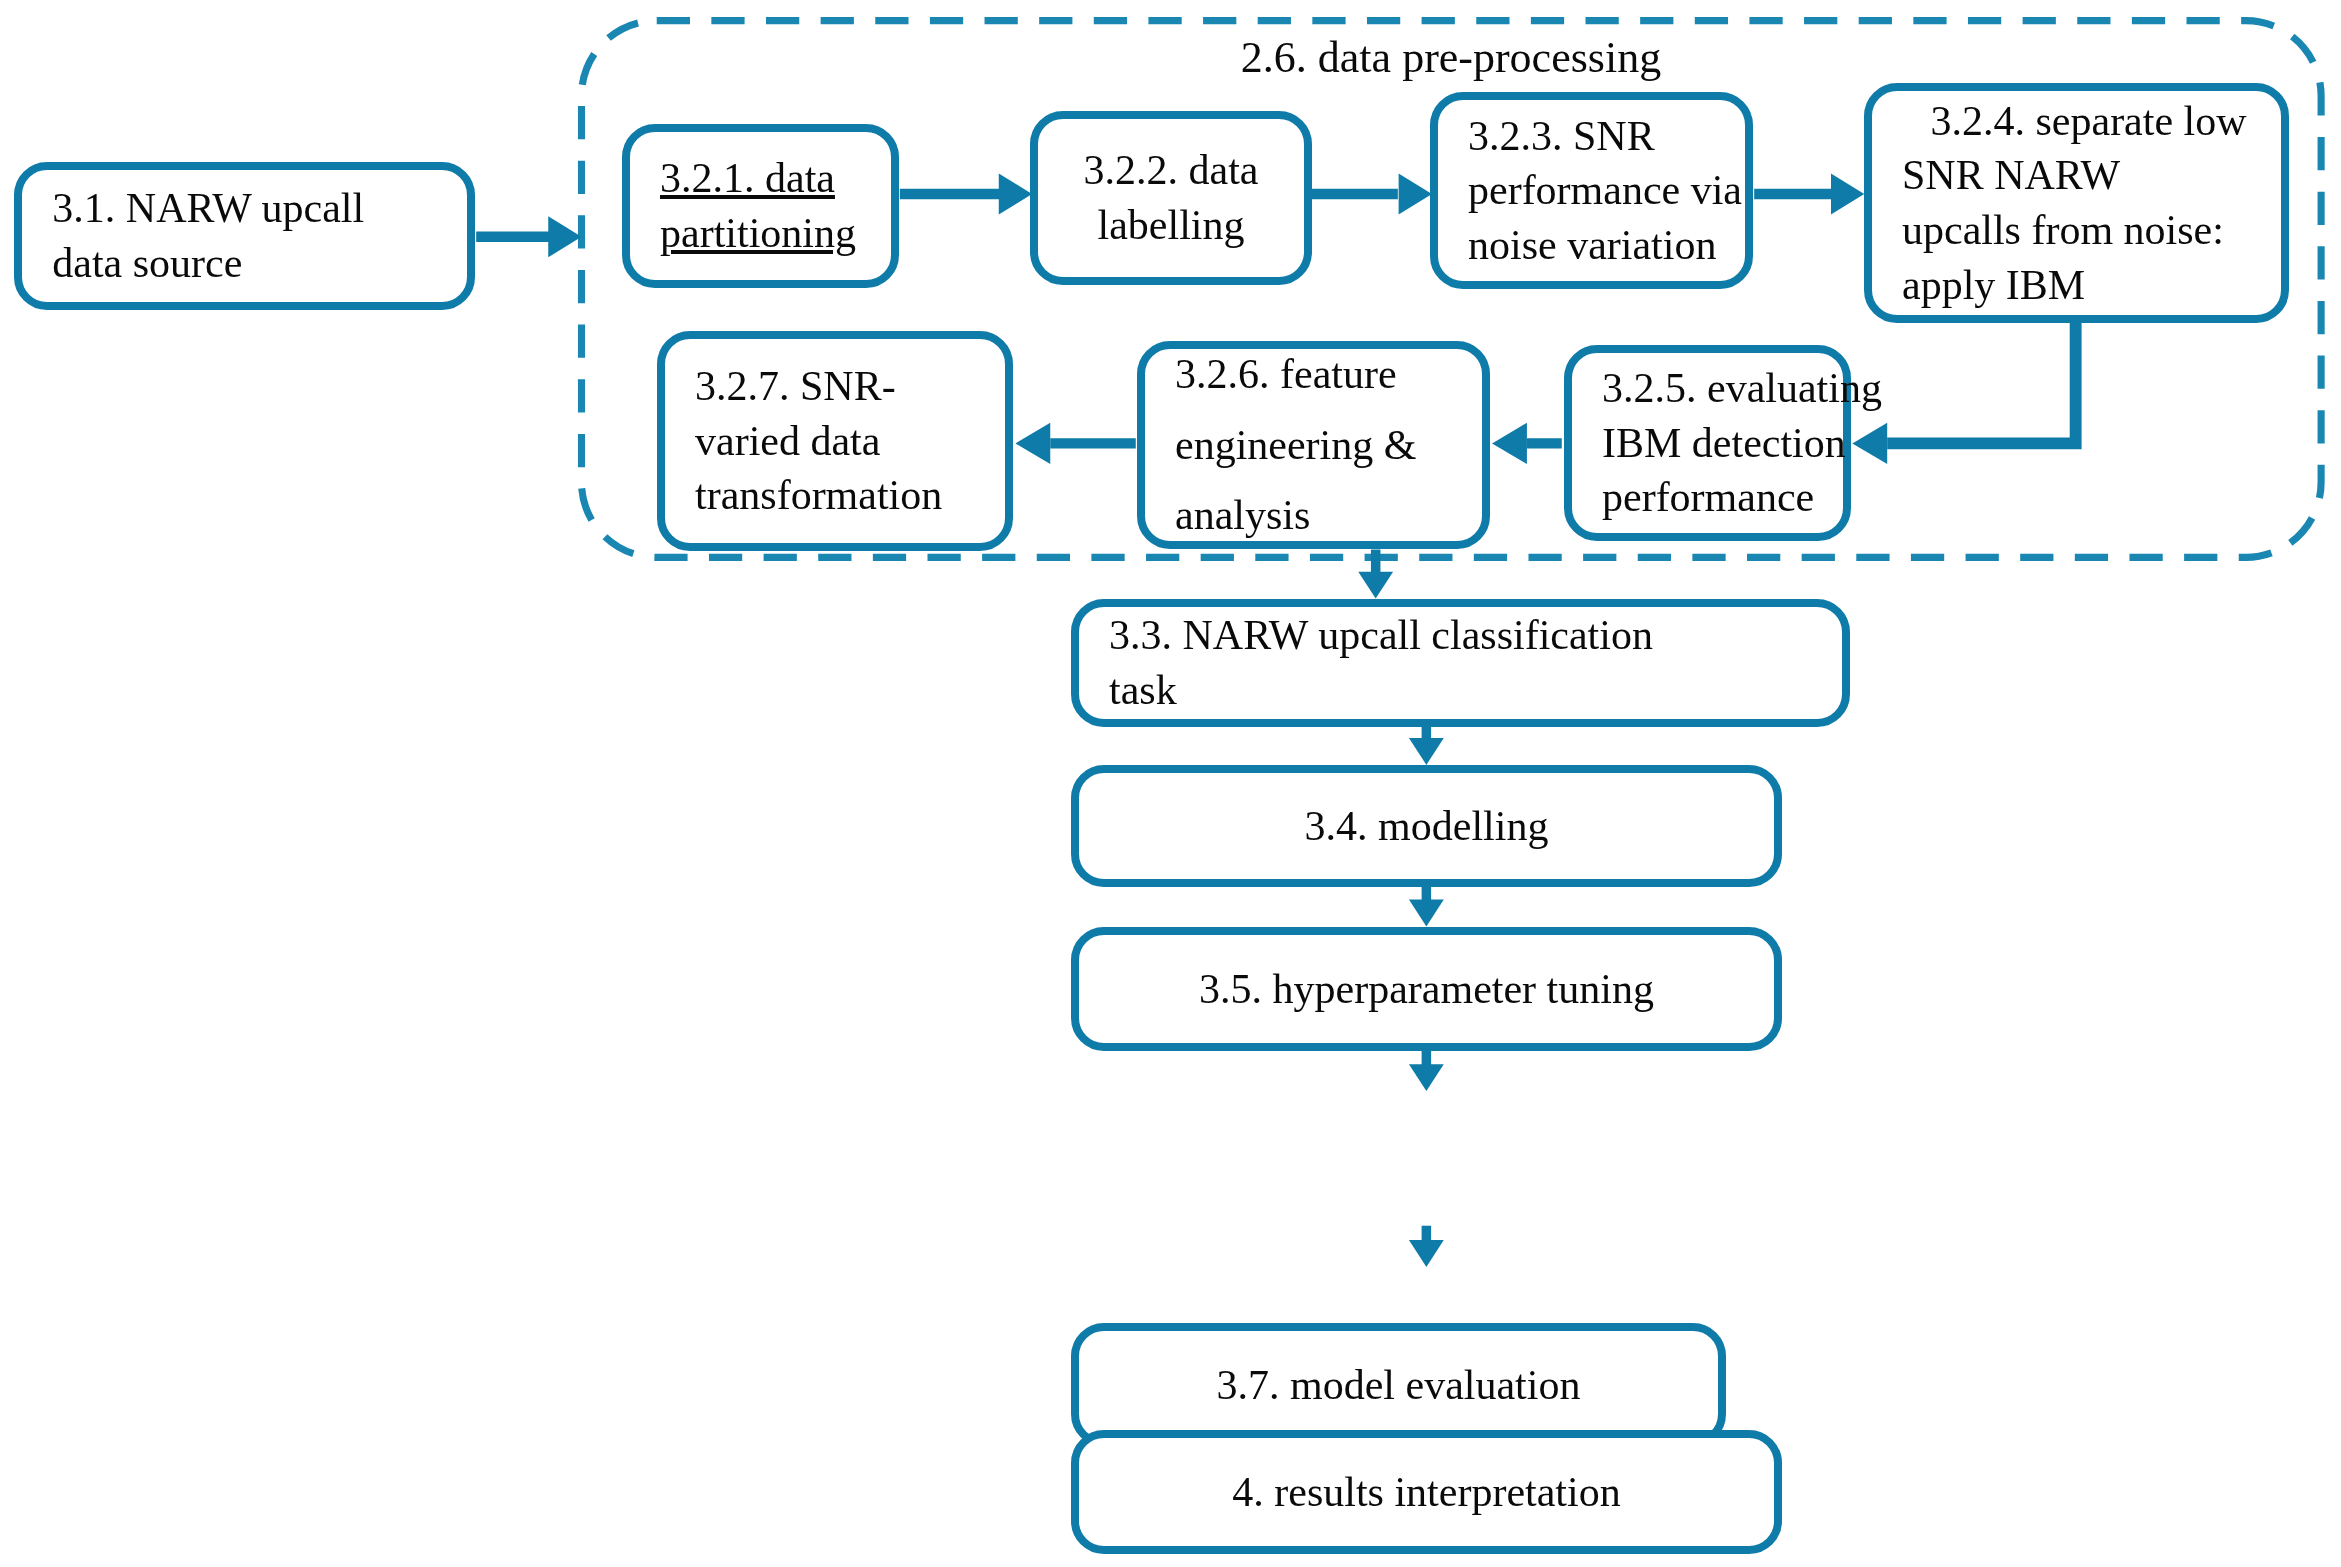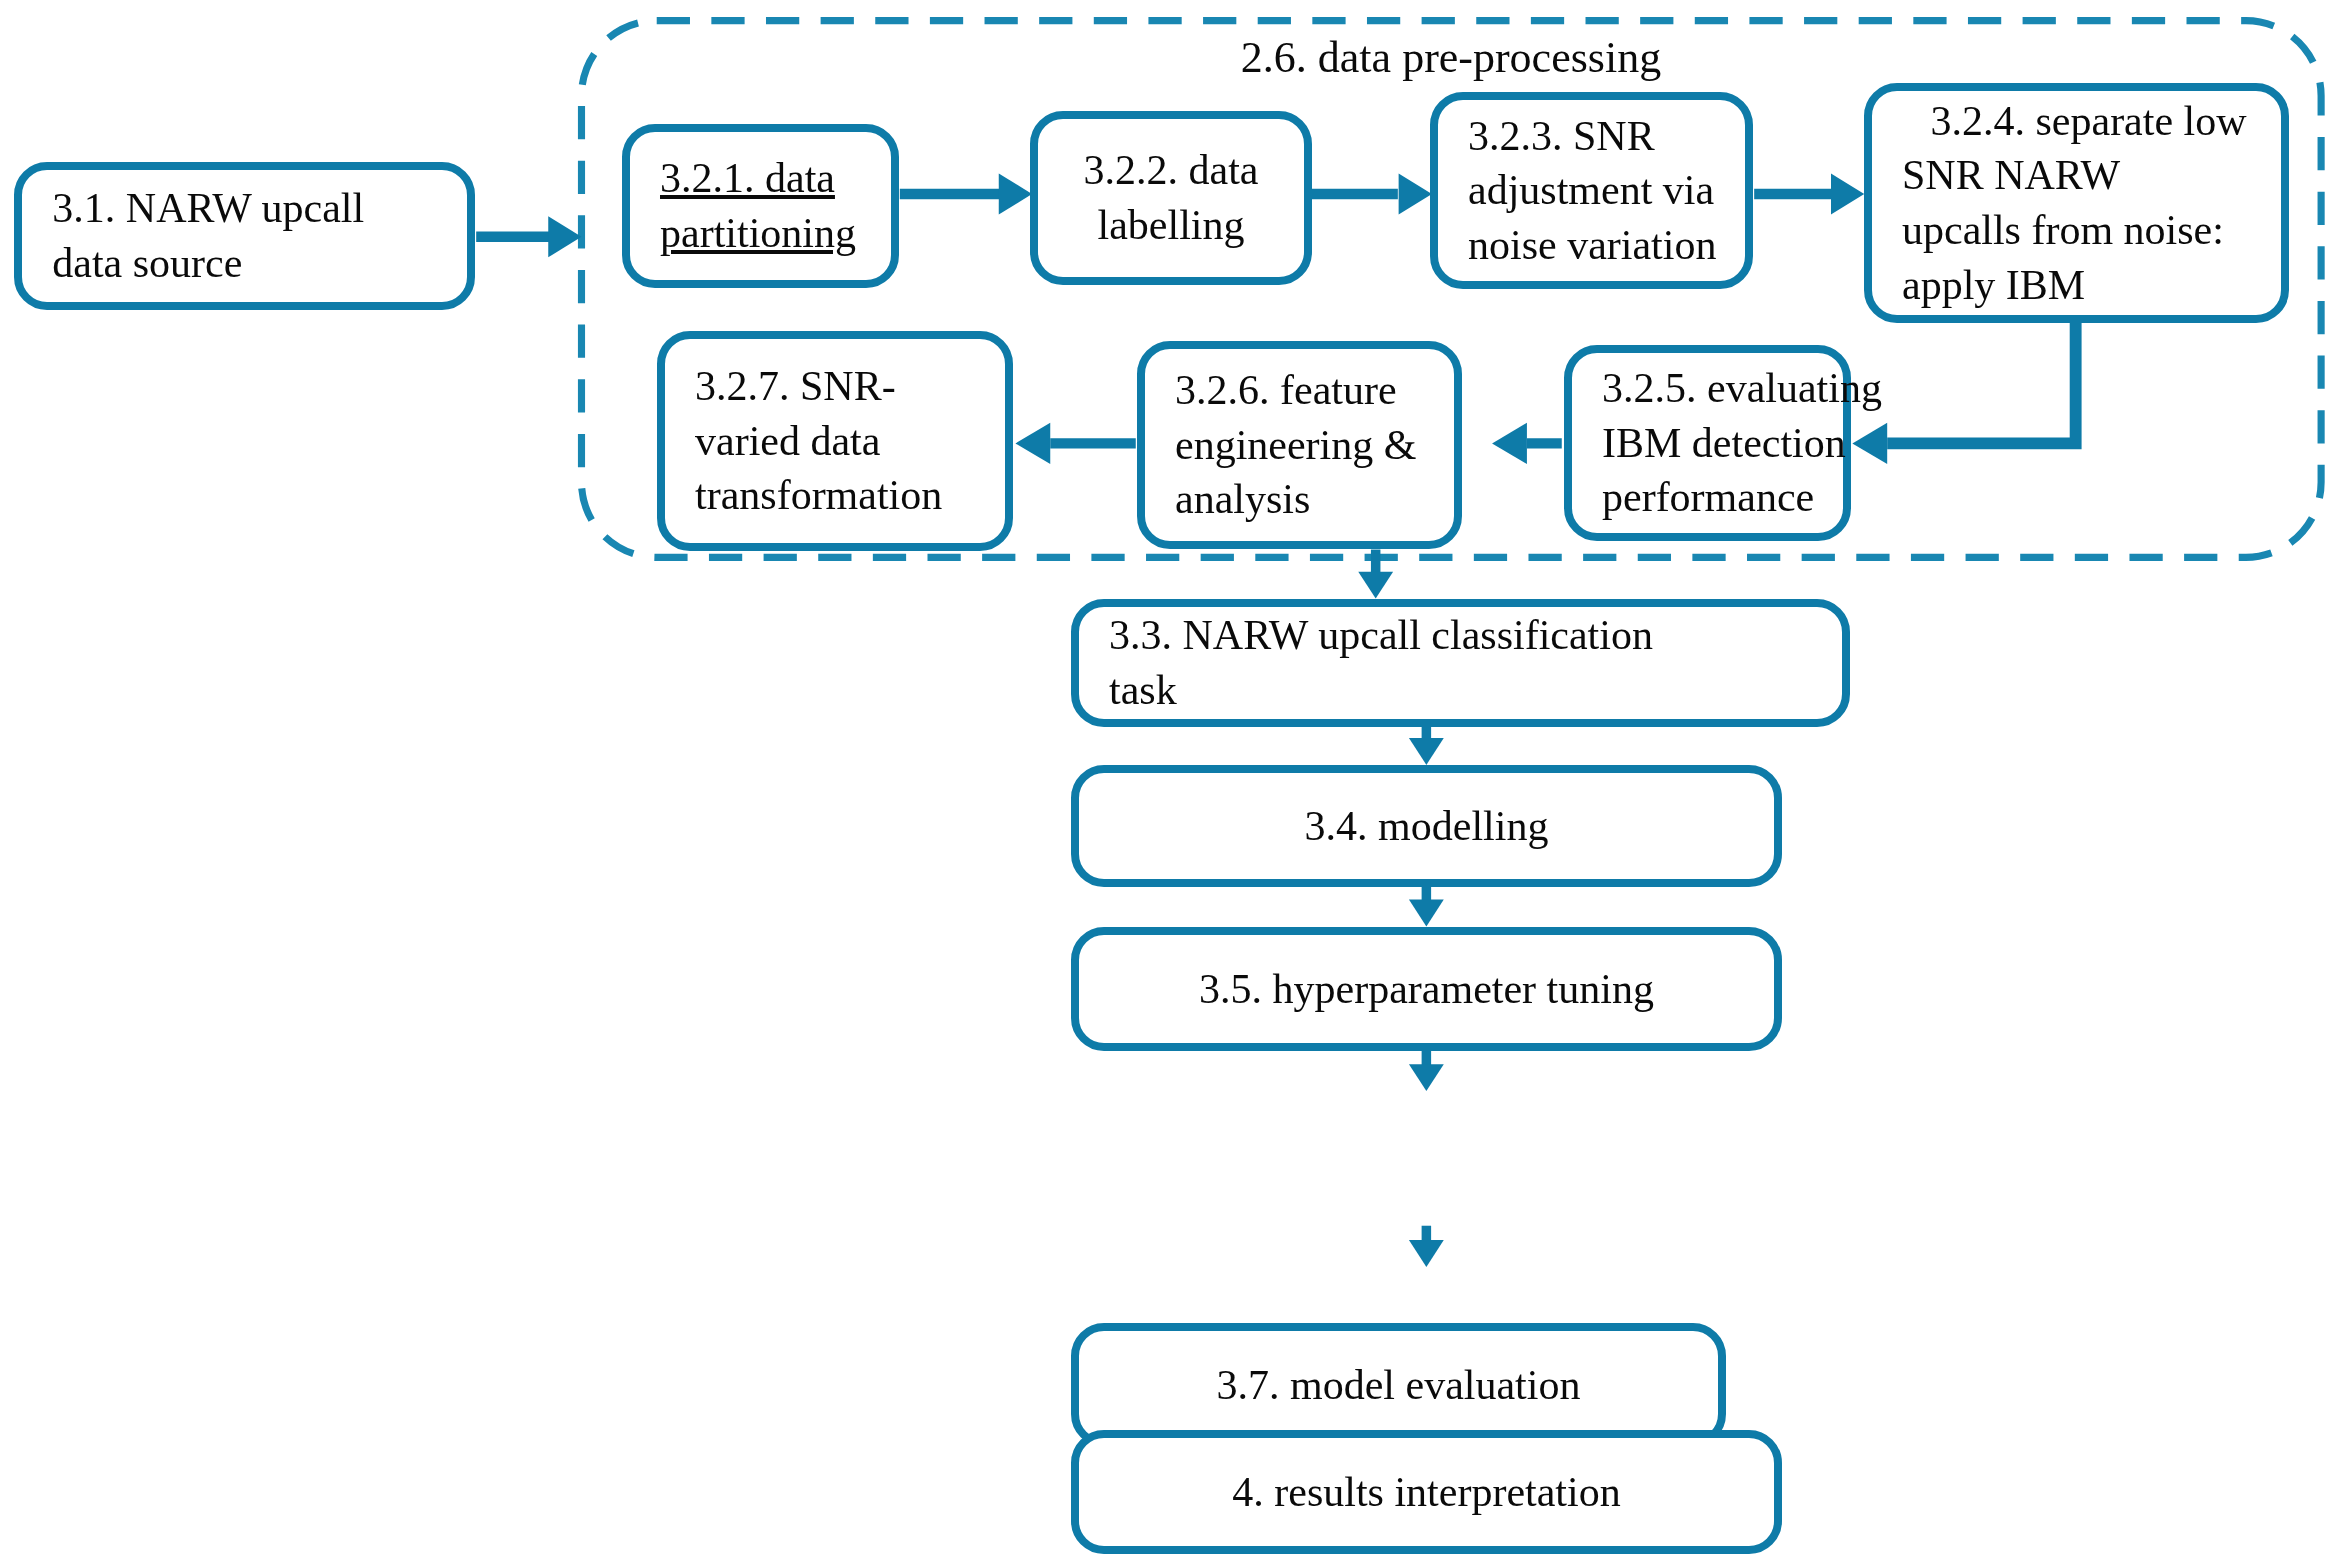--- a/index.html
+++ b/index.html
@@ -46,21 +46,21 @@
   .box.left{align-items:flex-start;text-align:left;padding-left:30px;padding-right:9.5px;}
   .box.center{align-items:center;text-align:right;padding-left:8px;padding-right:8px;}
   .line.ind{text-indent:28.5px;}
   
   .b31 {left:14.3px;   top:162px;  width:461px; height:148px;}
   .b321{left:622px;  top:124px;  width:277px; height:164px;text-decoration:underline;}
   .b322{left:1030px; top:111px;  width:282px; height:174px;}
   .b323{left:1430px; top:92px;  width:323px; height:197px;}
   .b324{left:1864px; top:83px;  width:425px; height:240px;}
   .b325{left:1564px; top:345px;  width:287px; height:196px;}
-  .b326{left:1137px; top:341px;  width:325px; height:208px;}
+  .b326{left:1137px; top:341px;  width:353px; height:208px;gap:16px;}
   .b327{left:657px;  top:331px;  width:356px; height:220px;}
   .b33 {left:1071px; top:599px;  width:779px; height:128px;}
   .b34 {left:1071px; top:765px;  width:711px; height:122px;}
   .b35 {left:1071px; top:927px; width:711px; height:124px;}
   .b36 {left:1071px; top:1091px; width:711px; height:136px;}
   .b37 {left:1071px; top:1323px; width:655px; height:124px;}
   .b4  {left:1071px; top:1430px; width:711px; height:124px;}
 </style>
 </head>
 <body>
@@ -149,21 +149,21 @@
     <div class="line">partitioning</div>
   </div>
 
   <div class="box center b322">
     <div class="line">3.2.2. data</div>
     <div class="line">labelling</div>
   </div>
 
   <div class="box left b323">
     <div class="line">3.2.3. SNR</div>
-    <div class="line">adjustment via</div>
+    <div class="line">performance via</div>
     <div class="line">noise variation</div>
   </div>
 
   <div class="box left b324">
     <div class="line ind">3.2.4. separate low</div>
     <div class="line">SNR NARW</div>
     <div class="line">upcalls from noise:</div>
     <div class="line">apply IBM</div>
   </div>
 

